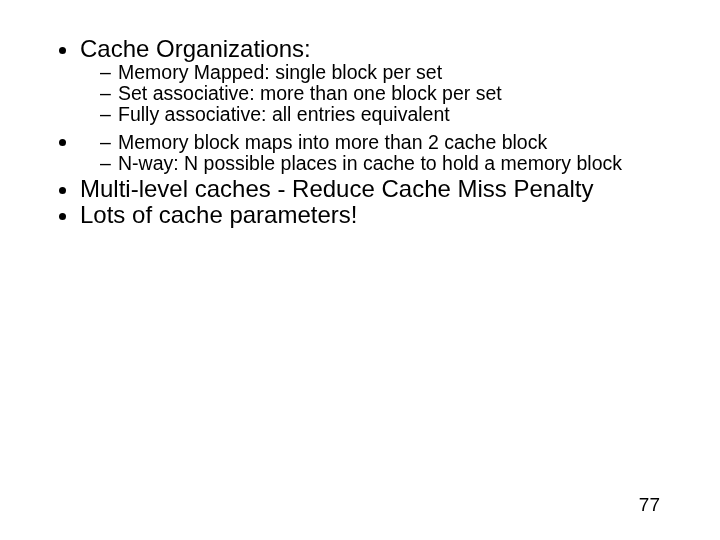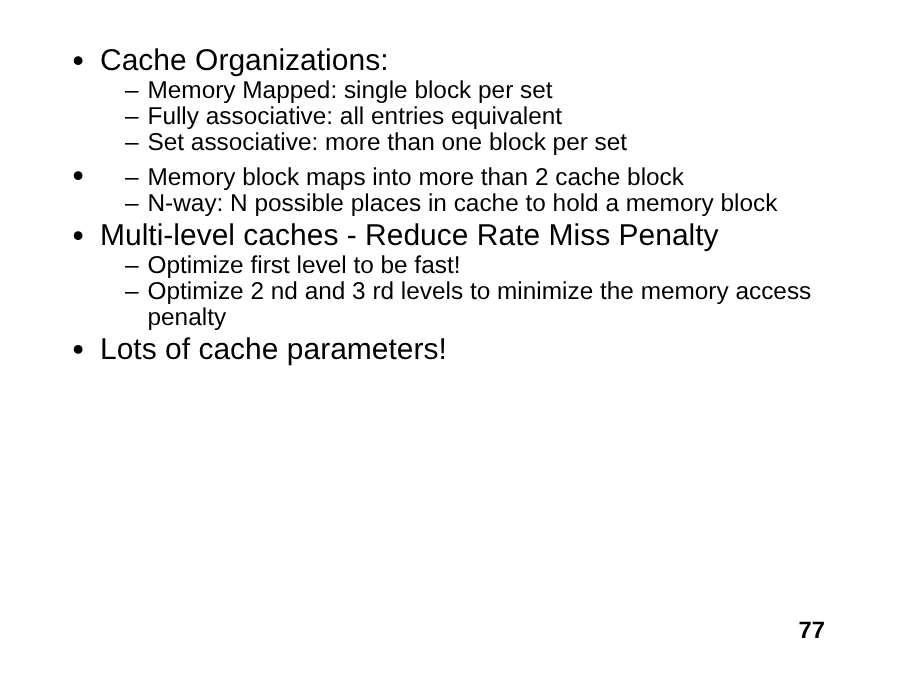--- a/index.html
+++ b/index.html
@@ -50,49 +50,44 @@
   ul.inner > li::before {
     content: "–";
     position: absolute;
     left: -4px;
   }
   .pagenum {
     position: absolute;
     bottom: 24px;
     right: 60px;
     font-size: 19px;
-    font-weight: bold;
   }
 </style>
 </head>
 <body>
 
 <div class="slide">
 
   <ul class="outer">
     <li>
       <span>Cache Organizations:</span>
       <ul class="inner">
         <li><span>Memory Mapped: single block per set</span></li>
+        <li><span>Set associative: more than one block per set</span></li>
         <li><span>Fully associative: all entries equivalent</span></li>
-        <li><span>Set associative: more than one block per set</span></li>
       </ul>
     </li>
     <li>
       <ul class="inner">
         <li><span>Memory block maps into more than 2 cache block</span></li>
         <li><span>N-way: N possible places in cache to hold a memory block</span></li>
       </ul>
     </li>
     <li>
-      <span>Multi-level caches - Reduce Rate Miss Penalty</span>
-      <ul class="inner">
-        <li><span>Optimize first level to be fast!</span></li>
-        <li><span>Optimize 2 nd and 3 rd levels to minimize the memory access penalty</span></li>
-      </ul>
+      <span>Multi-level caches - Reduce Cache Miss Penalty</span>
     </li>
     <li>
       <span>Lots of cache parameters!</span>
     </li>
   </ul>
 
   <div class="pagenum">77</div>
 </div>
 
 </body></html>

